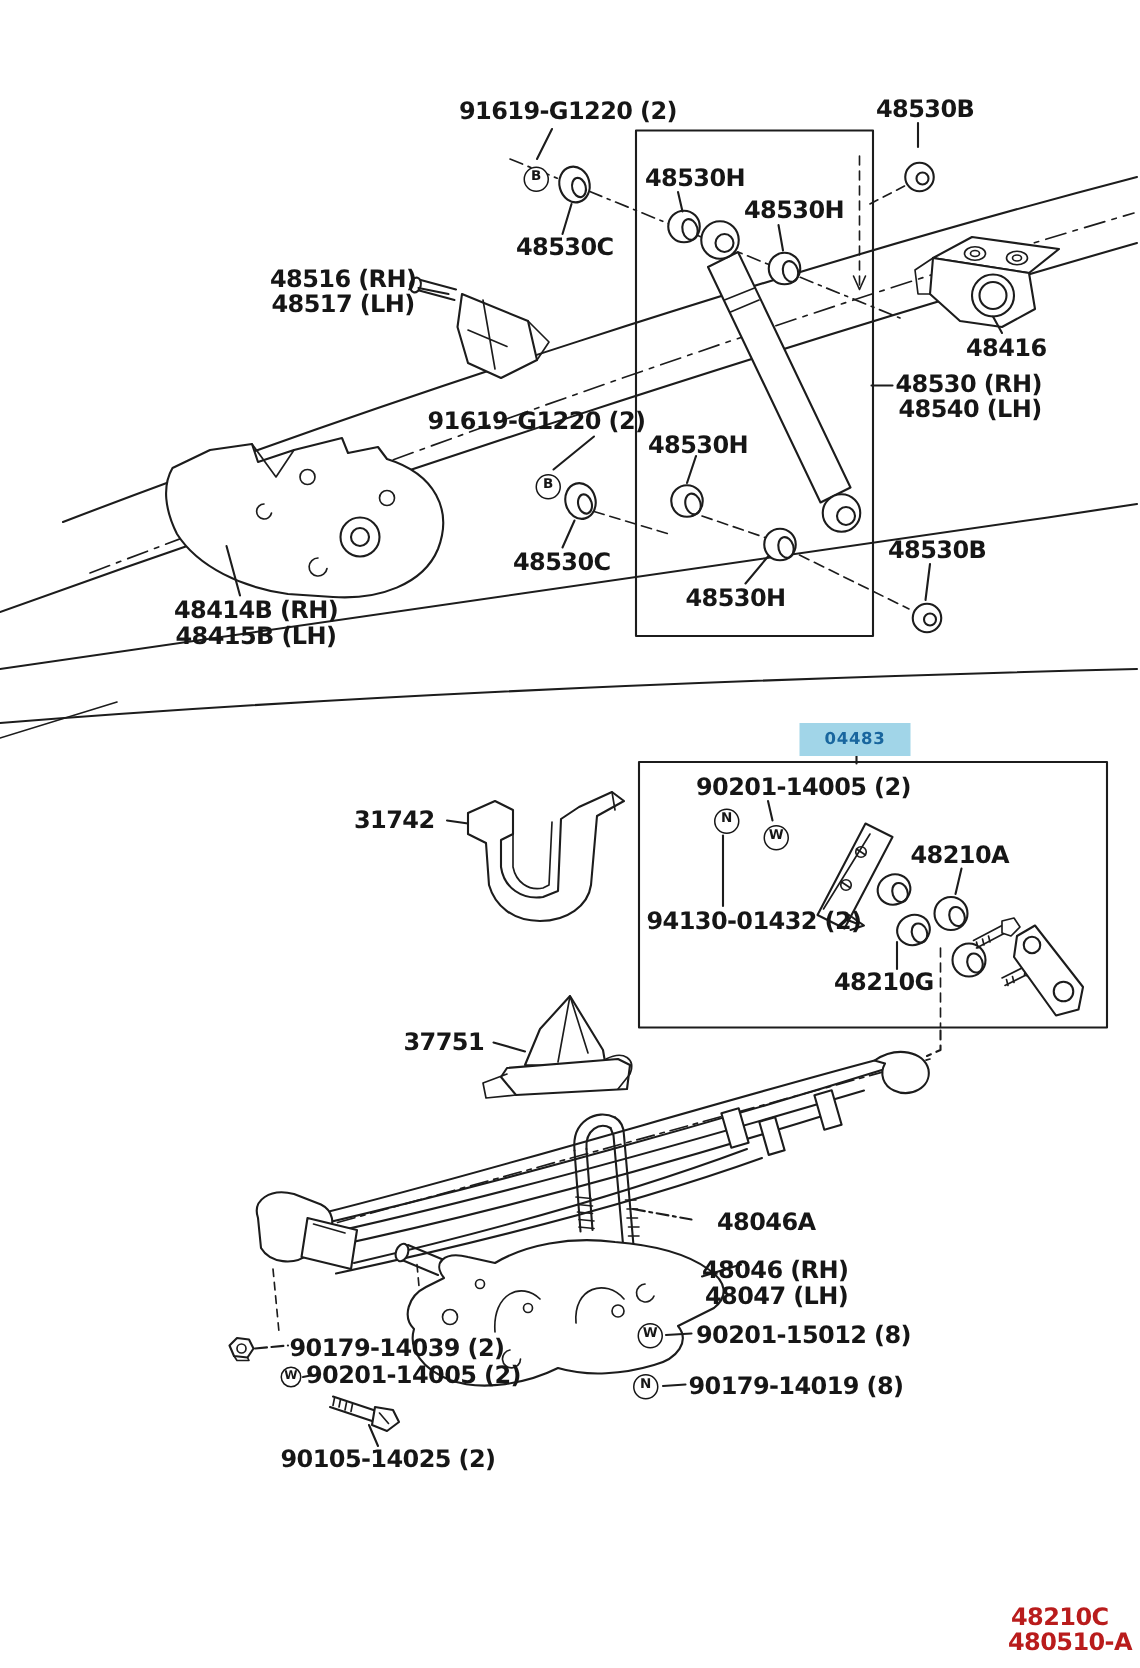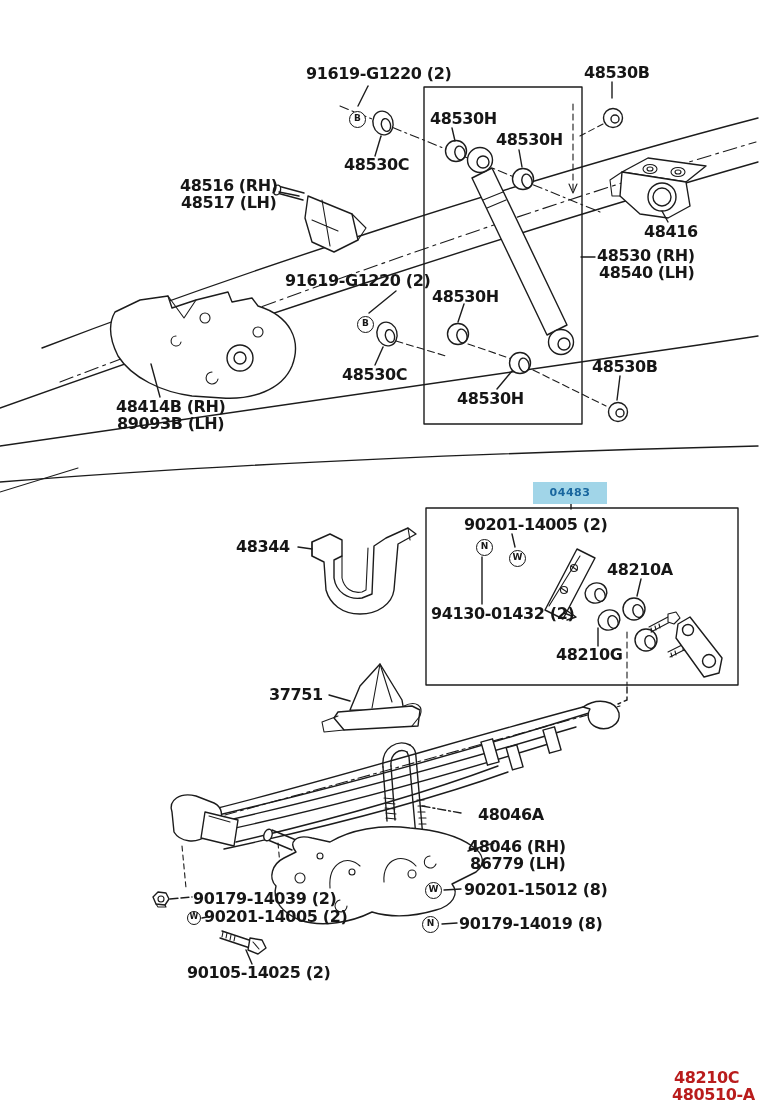--- a/index.html
+++ b/index.html
@@ -258,31 +258,31 @@
 <div class="lbl" style="left:181px;top:194px">48517 (LH)</div>
 <div class="lbl" style="left:644px;top:223px">48416</div>
 <div class="lbl" style="left:597px;top:247px">48530 (RH)</div>
 <div class="lbl" style="left:599px;top:264px">48540 (LH)</div>
 <div class="lbl" style="left:285px;top:272px">91619-G1220 (2)</div>
 <div class="lbl" style="left:432px;top:288px">48530H</div>
 <div class="lbl" style="left:342px;top:366px">48530C</div>
 <div class="lbl" style="left:592px;top:358px">48530B</div>
 <div class="lbl" style="left:457px;top:390px">48530H</div>
 <div class="lbl" style="left:116px;top:398px">48414B (RH)</div>
-<div class="lbl" style="left:117px;top:415px">89093B (LH)</div>
+<div class="lbl" style="left:117px;top:415px">48415B (LH)</div>
 <div class="hl">04483</div>
 <div class="lbl" style="left:464px;top:516px">90201-14005 (2)</div>
-<div class="lbl" style="left:236px;top:538px">48344</div>
+<div class="lbl" style="left:236px;top:538px">31742</div>
 <div class="lbl" style="left:607px;top:561px">48210A</div>
 <div class="lbl" style="left:431px;top:605px">94130-01432 (2)</div>
 <div class="lbl" style="left:556px;top:646px">48210G</div>
 <div class="lbl" style="left:269px;top:686px">37751</div>
 <div class="lbl" style="left:478px;top:806px">48046A</div>
 <div class="lbl" style="left:468px;top:838px">48046 (RH)</div>
-<div class="lbl" style="left:470px;top:855px">86779 (LH)</div>
+<div class="lbl" style="left:470px;top:855px">48047 (LH)</div>
 <div class="lbl" style="left:193px;top:890px">90179-14039 (2)</div>
 <div class="lbl" style="left:204px;top:908px">90201-14005 (2)</div>
 <div class="lbl" style="left:187px;top:964px">90105-14025 (2)</div>
 <div class="lbl" style="left:464px;top:881px">90201-15012 (8)</div>
 <div class="lbl" style="left:459px;top:915px">90179-14019 (8)</div>
 
 <div class="sym" style="left:349px;top:111px">B</div>
 <div class="sym" style="left:357px;top:316px">B</div>
 <div class="sym" style="left:476px;top:539px">N</div>
 <div class="sym" style="left:509px;top:550px">W</div>

